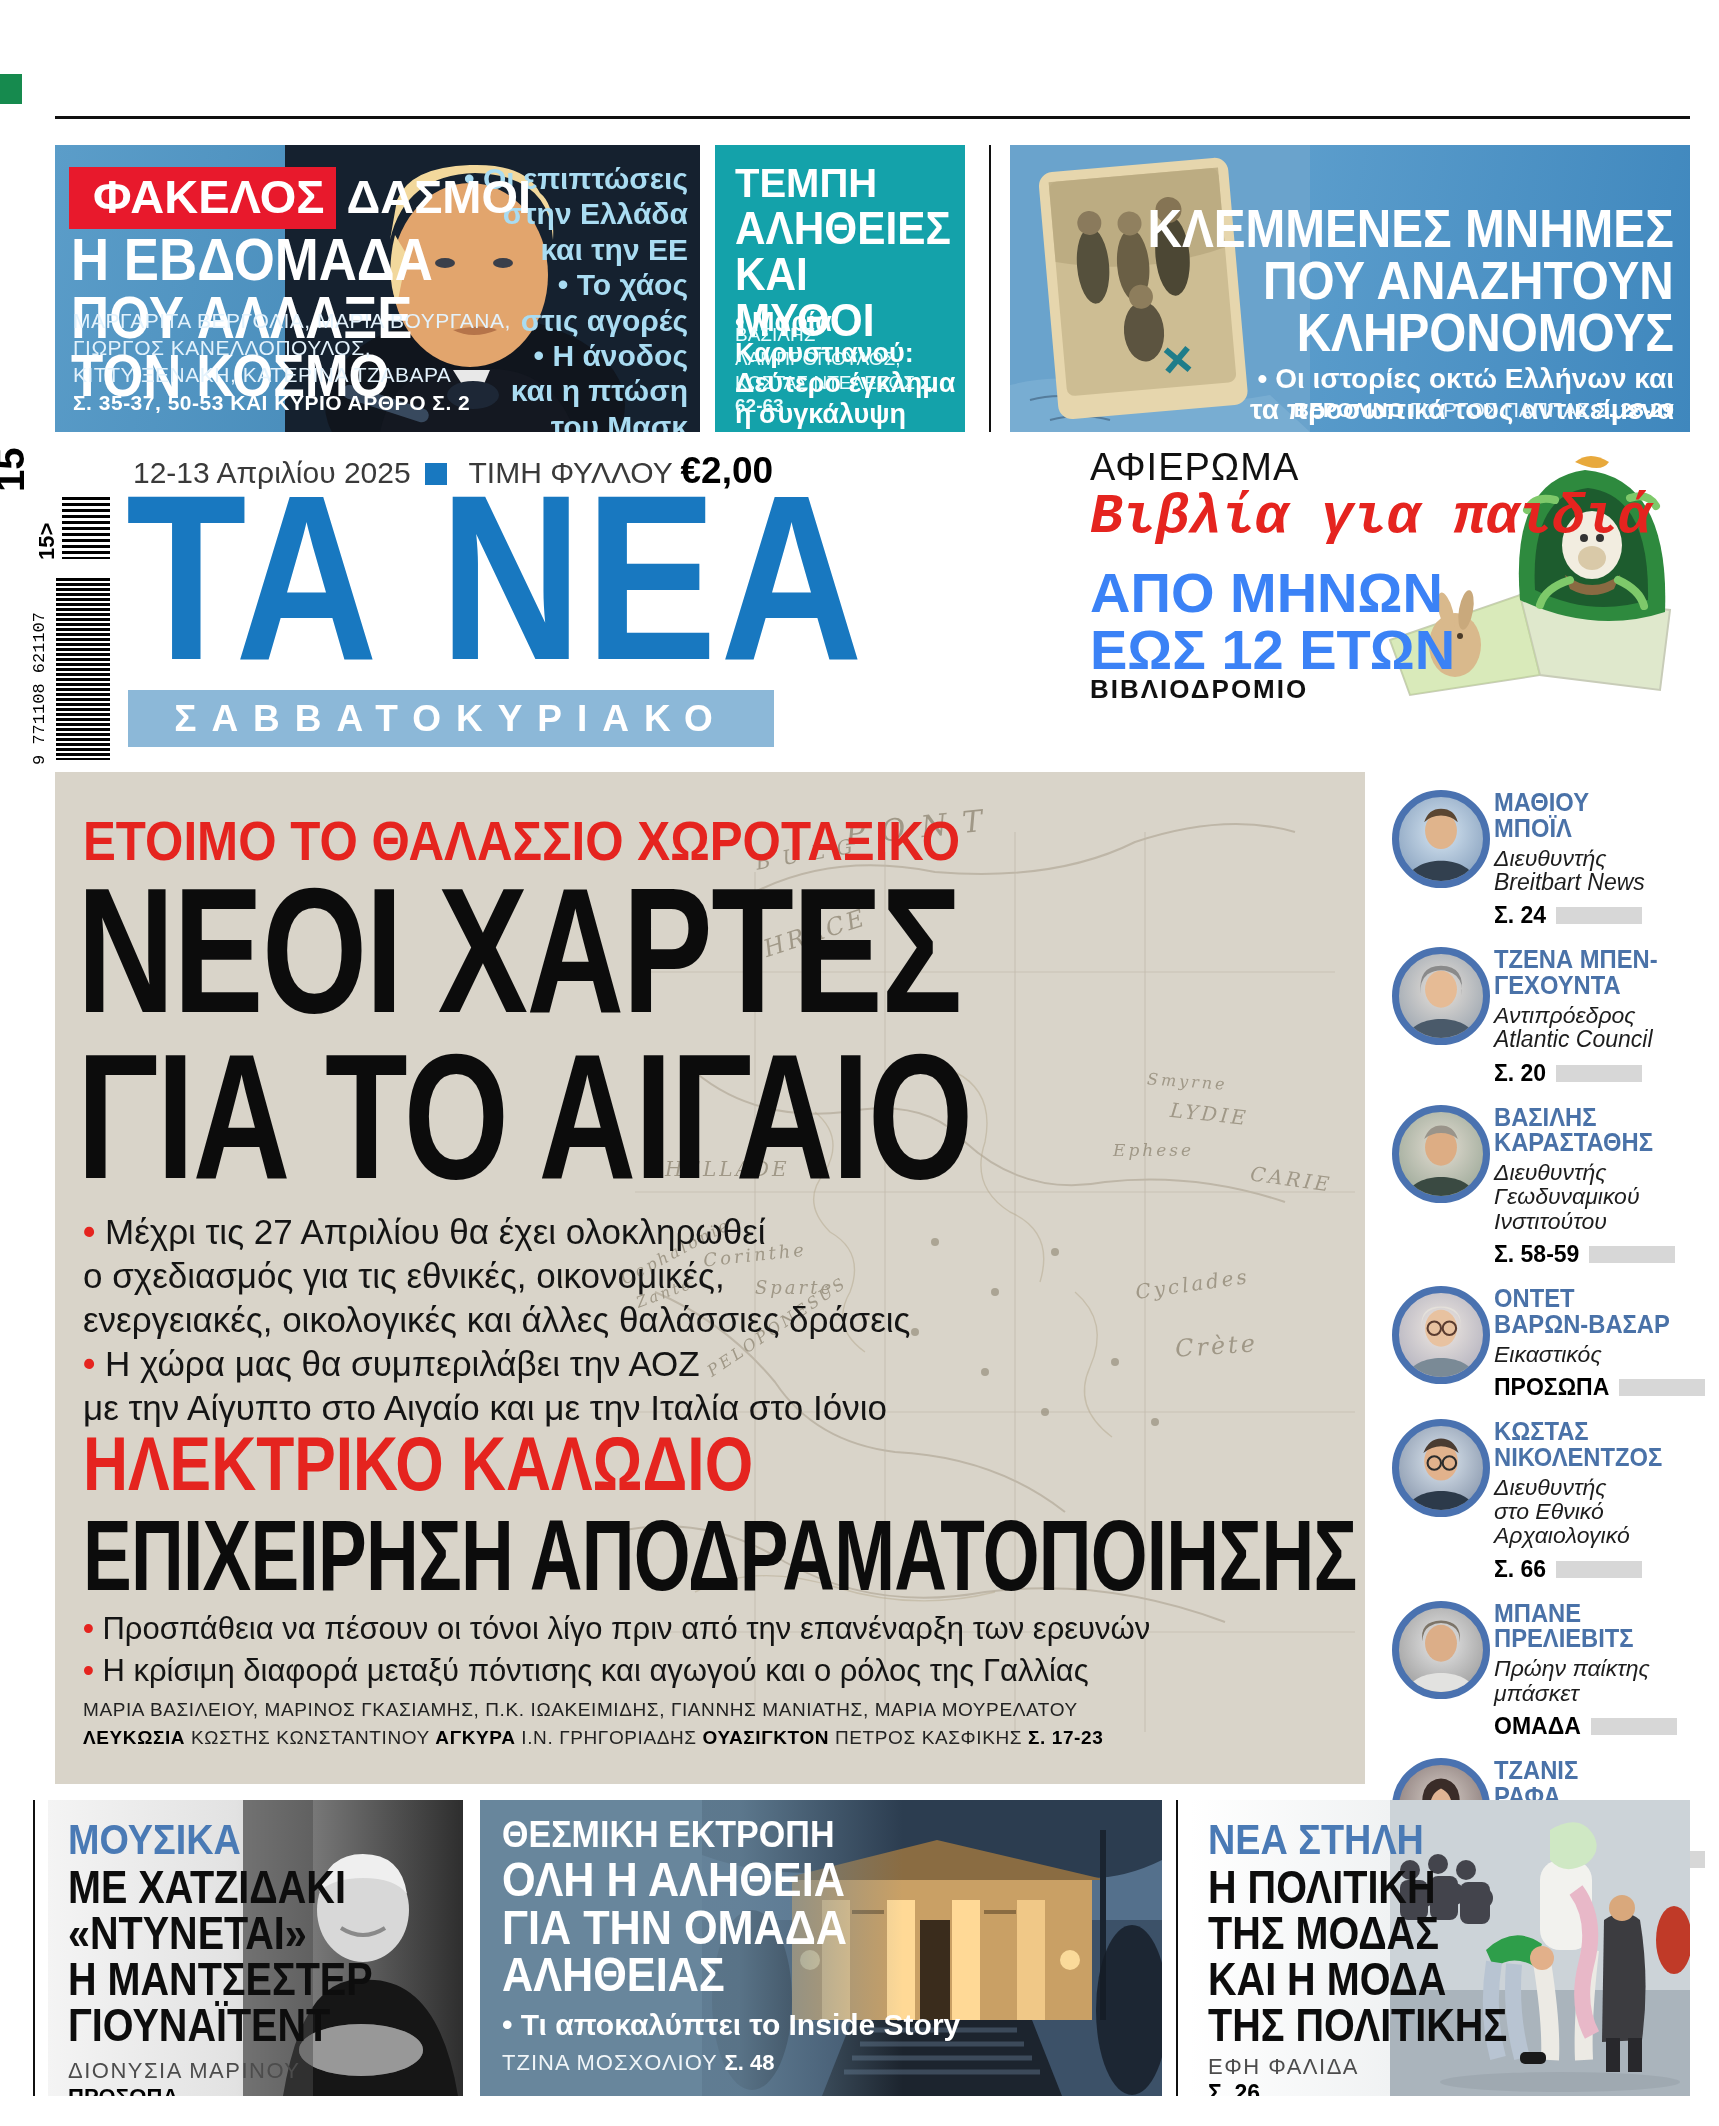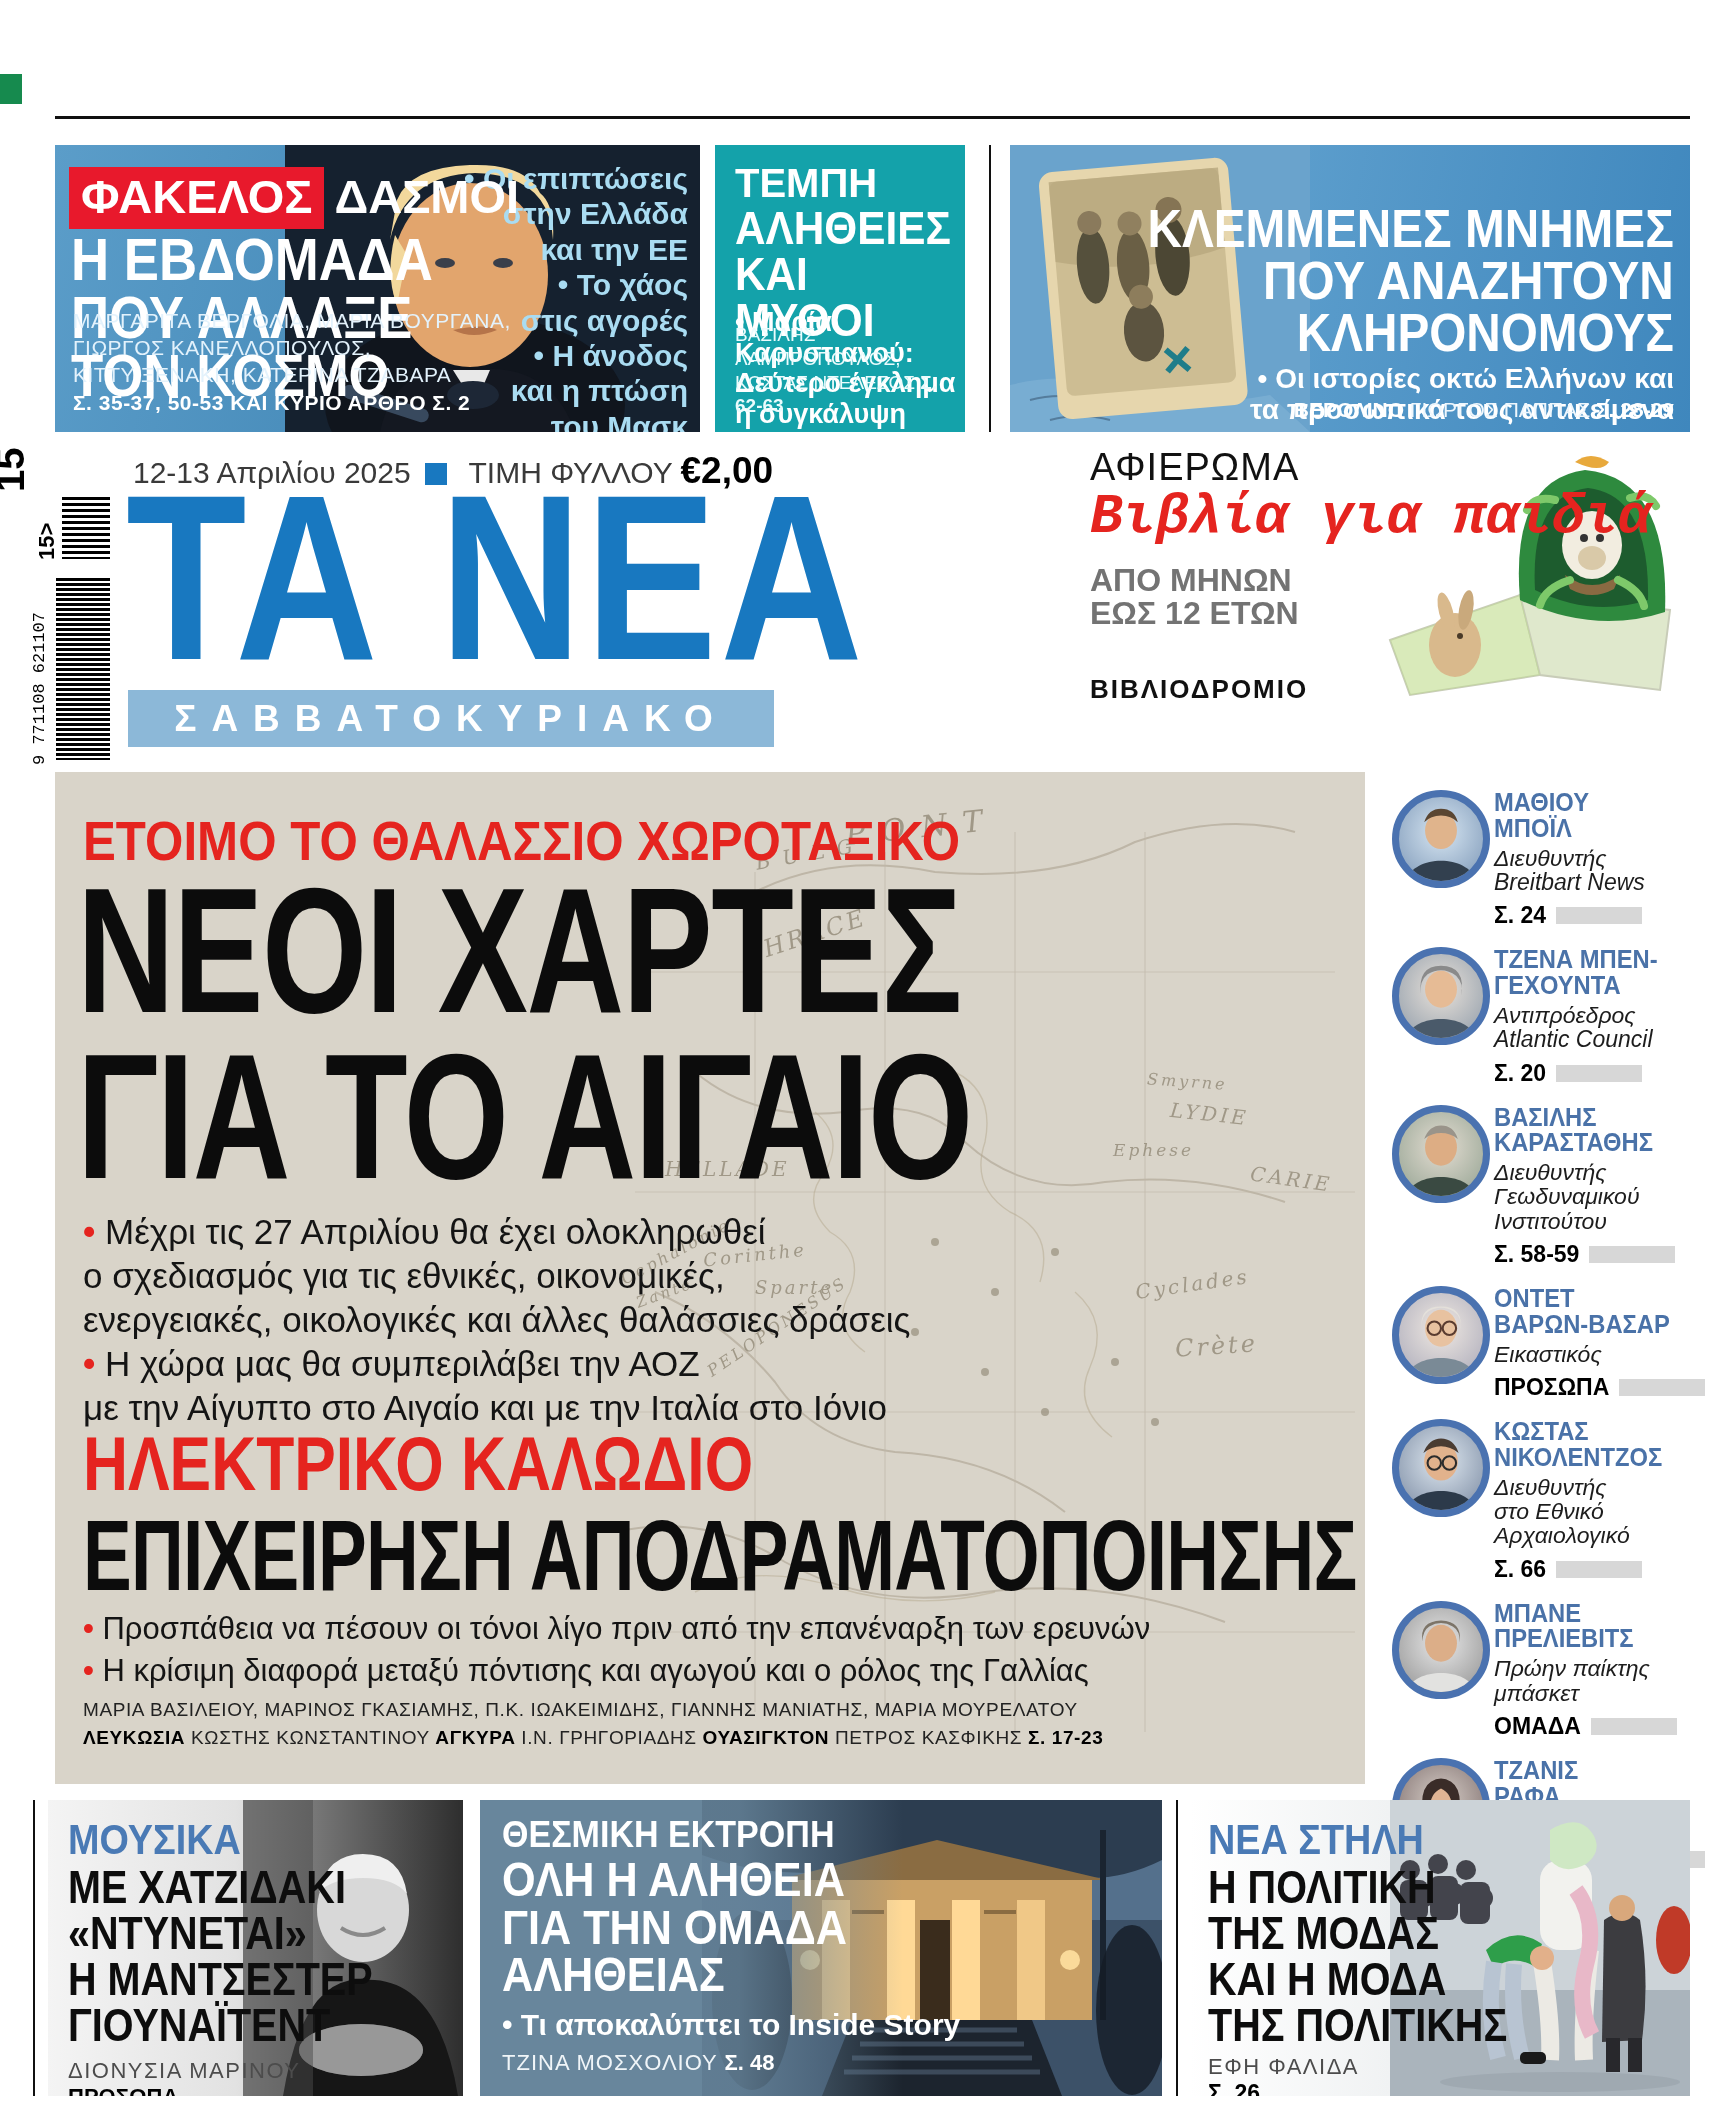--- a/index.html
+++ b/index.html
@@ -12,21 +12,21 @@
   
   .green-sq{left:0;top:74px;width:22px;height:30px;background:#168a4e;}
   .top-rule{left:55px;top:116px;width:1635px;height:3px;background:#101010;}
   .edge-issue{left:-12px;top:492px;font-size:40px;font-weight:800;color:#000;
               transform:rotate(-90deg);transform-origin:left top;}
 
   
   .box-tl{left:55px;top:145px;width:645px;height:287px;overflow:hidden;
           background:linear-gradient(105deg,#5b9dc9 0%,#4a8ebc 45%,#2a567c 75%,#16293e 100%);}
   .box-tl .kick{left:14px;top:22px;font-size:47px;font-weight:800;color:#fff;white-space:nowrap;}
-  .box-tl .kick .lbl{background:#e8192c;padding:2px 12px 5px 12px;display:inline-block;text-align:right;}
+  .box-tl .kick .lbl{background:#e8192c;padding:2px 12px 5px 24px;display:inline-block;text-align:right;}
   .box-tl .kick .rest{padding-left:10px;}
   .box-tl .head{left:16px;top:86px;font-size:60px;line-height:.97;font-weight:800;color:#fff;}
   .box-tl .side{right:12px;top:16px;text-align:right;font-size:30px;line-height:1.18;
                 font-weight:700;color:#a9dcf2;}
   .box-tl .creds{left:18px;bottom:16px;font-size:21px;line-height:1.3;font-weight:500;
                  letter-spacing:.5px;color:#e3f2fc;}
   .box-tl .creds b{font-weight:800;color:#fff;}
 
   .box-tm{left:715px;top:145px;width:250px;height:287px;background:#14a2aa;overflow:hidden;}
   .box-tm .kick{left:20px;top:16px;font-size:40px;font-weight:600;color:#fff;}
@@ -61,21 +61,21 @@
   .bc-15{left:34px;top:560px;font-size:22px;font-weight:600;color:#000;
          transform:rotate(-90deg);transform-origin:left top;}
   .bc-num{left:30px;top:765px;font-family:"Liberation Mono",monospace;font-size:17px;color:#000;
           transform:rotate(-90deg);transform-origin:left top;}
 
   
   .promo{left:1090px;top:446px;width:600px;height:260px;}
   .promo .k{left:0;top:0;font-size:38px;font-weight:400;letter-spacing:1px;color:#111;}
   .promo .t{left:0;top:40px;font-family:Liberation Mono, monospace;font-style:italic;font-weight:700;
             font-size:55px;color:#e5241f;white-space:nowrap;}
-  .promo .s{left:0;top:118px;font-size:32px;line-height:1.02;font-weight:900;color:#737373;}
+  .promo .s{left:0;top:118px;font-size:56px;line-height:1.02;font-weight:900;color:#3b82f6;}
   .promo .b{left:0;top:228px;font-size:26px;font-weight:800;letter-spacing:2px;color:#111;}
   .promo svg{position:absolute;right:-10px;top:-6px;}
 
   
   .main-block{left:55px;top:772px;width:1310px;height:1012px;background:#d9d4c9;overflow:hidden;}
   .map-layer{position:absolute;inset:0;}
   .map-layer span{position:absolute;font-family:"DejaVu Serif",serif;color:#8d8572;}
   .main-kick{left:28px;top:36px;font-size:56px;font-weight:800;color:#e5241f;
              transform:scaleX(.88);transform-origin:left top;white-space:nowrap;}
   .main-head{left:22px;top:96px;font-size:178px;line-height:.93;font-weight:900;color:#0c0c0c;

